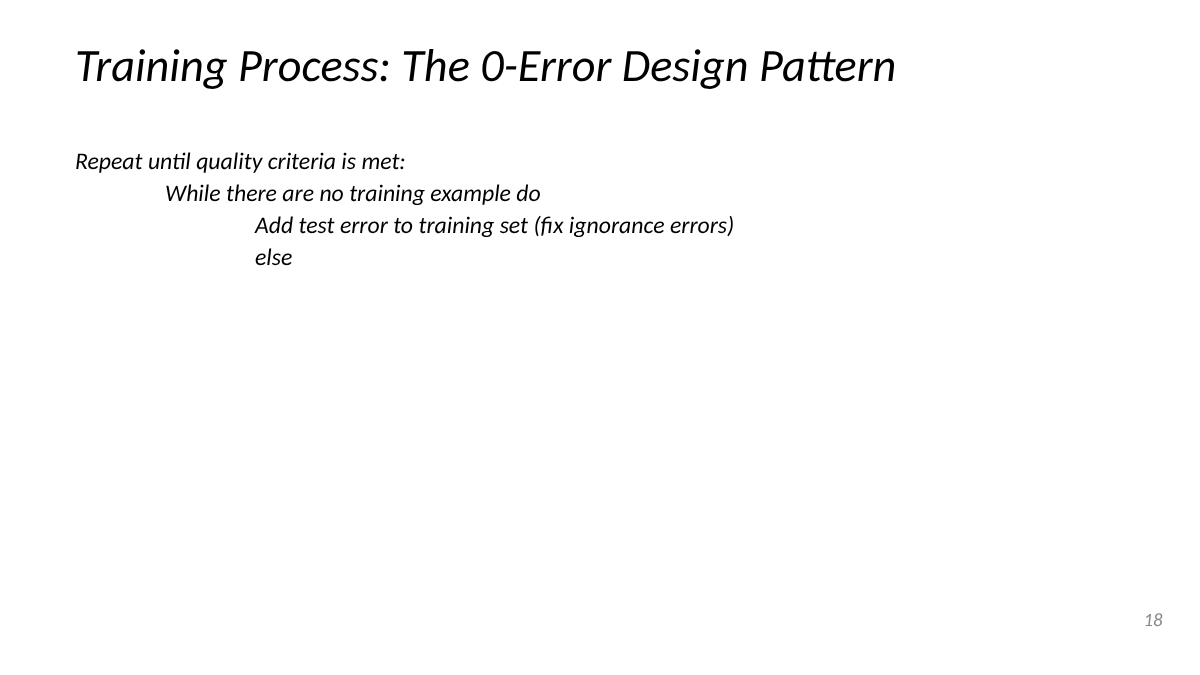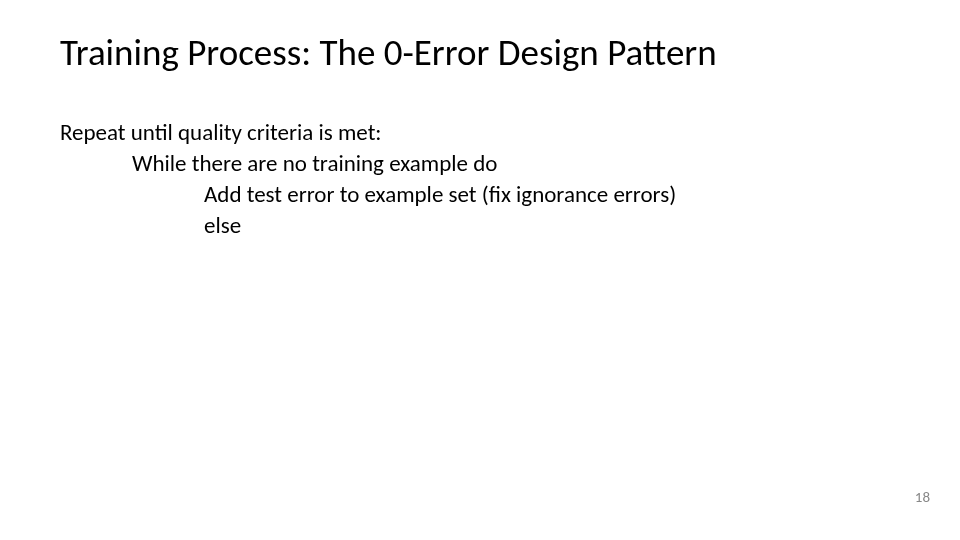--- a/index.html
+++ b/index.html
@@ -1,36 +1,36 @@
 <!DOCTYPE html>
 <html><head>
   <meta charset="utf-8">
   <style>
-    * { margin: 0; padding: 0; box-sizing: border-box; }
+    * { margin: 0; padding: 0; box-sizing: border-box; font-style: italic; }
     body {
       width: 960px;
       height: 540px;
       background: #fff;
       font-family: Calibri, "Segoe UI", Arial, sans-serif;
       color: #000;
       position: relative;
       overflow: hidden;
     }
     .slide {
       padding: 30px 60px 20px 60px;
     }
     .title {
       font-size: 37px;
       font-weight: 400;
       color: #000;
       margin-bottom: 42px;
       letter-spacing: 0px;
     }
     .body-text {
-      font-size: 23px;
+      font-size: 19px;
       line-height: 1.35;
       color: #000;
     }
     .line { display: block; }
     .indent-0 { padding-left: 0; }
     .indent-1 { padding-left: 72px; }
     .indent-2 { padding-left: 144px; }
     .indent-3 { padding-left: 216px; }
     .page-number {
       position: absolute;
@@ -41,17 +41,17 @@
     }
   </style>
 </head>
 <body>
 
 <div class="slide">
   <h1 class="title">Training Process: The 0-Error Design Pattern</h1>
   <div class="body-text">
     <span class="line indent-0">Repeat until quality criteria is met:</span>
     <span class="line indent-1">While there are no training example do</span>
-    <span class="line indent-2">Add test error to example set (fix ignorance errors)</span>
+    <span class="line indent-2">Add test error to training set (fix ignorance errors)</span>
     <span class="line indent-2">else</span>
   </div>
 </div>
 <div class="page-number">18</div>
 
 </body></html>

